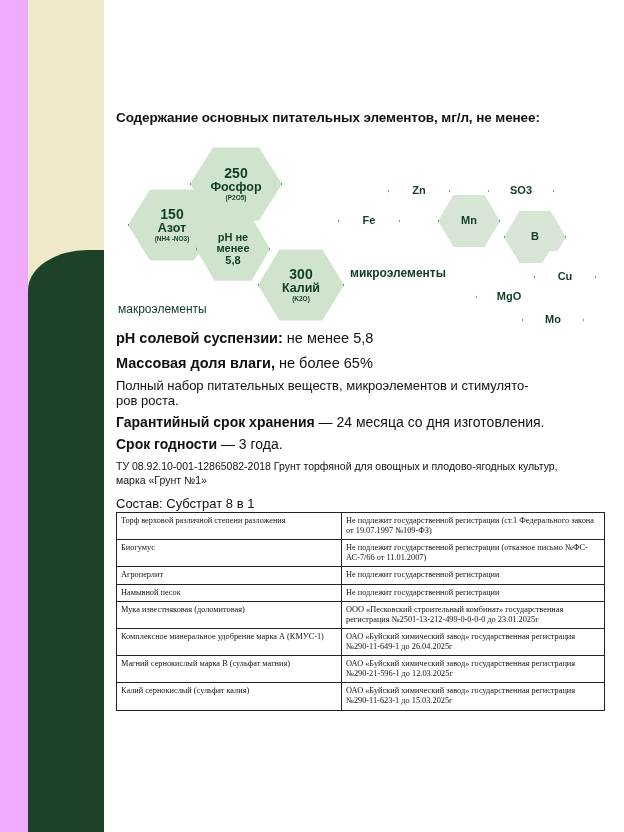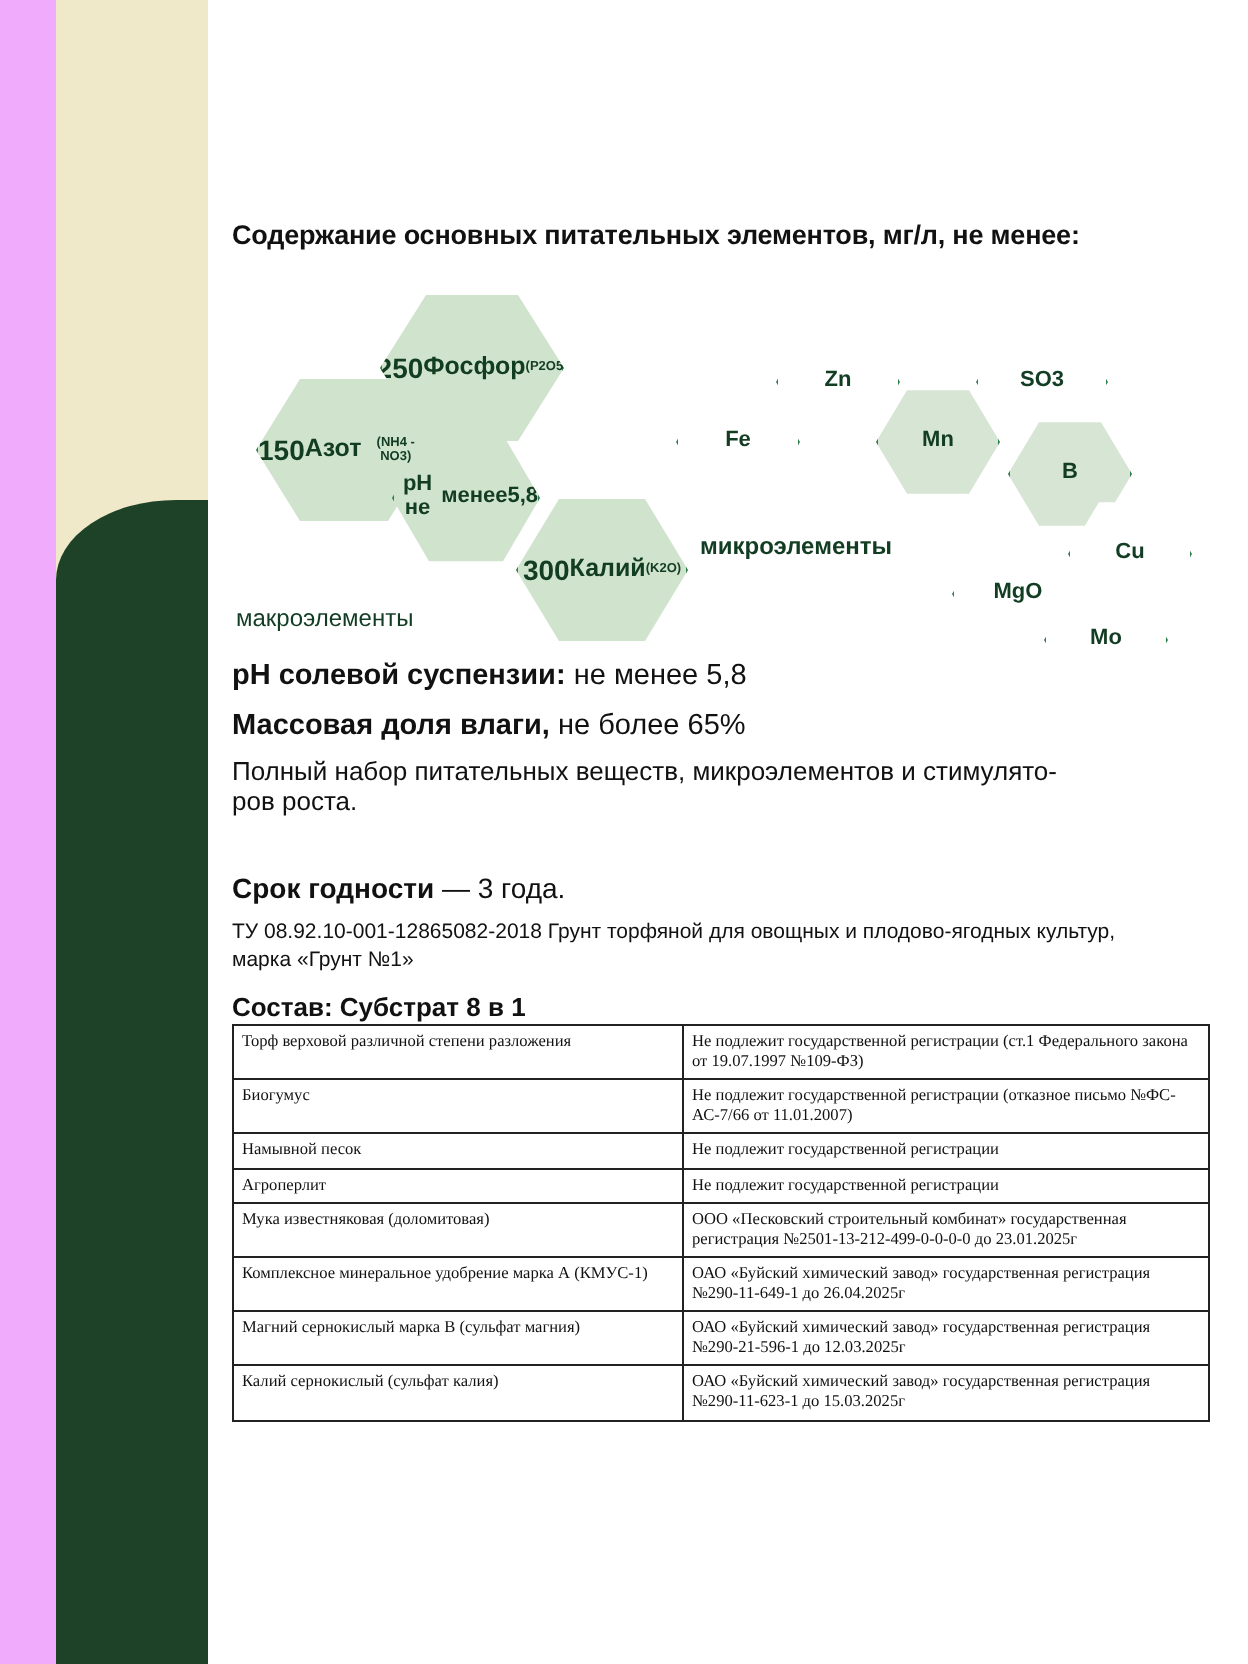--- a/index.html
+++ b/index.html
@@ -62,21 +62,21 @@
     position: absolute;
     left: 104px;
     top: 138px;
     width: 500px;
     height: 205px;
   }
   .hex {
     position: absolute;
     box-sizing: border-box;
     display: flex;
-    flex-direction: row;
+    flex-direction: column;
     align-items: center;
     justify-content: center;
     text-align: center;
     background: #ffffff;
     border: 1.6px solid #2e7d4f;
     clip-path: polygon(25% 2%, 75% 2%, 100% 50%, 75% 98%, 25% 98%, 0% 50%);
     color: #123d23;
     line-height: 1.05;
   }
   .hex .big {
@@ -128,21 +128,21 @@
   .l3 { top: 378px; font-size: 13px; line-height: 1.18; }
   .l4 { top: 414px; font-size: 14px; }
   .l5 { top: 436px; font-size: 14px; }
   .l6 { top: 460px; font-size: 10.5px; line-height: 1.3; }
   .b { font-weight: bold; }
   .sostav {
     position: absolute;
     left: 116px;
     top: 496px;
     font-size: 13px;
-    font-weight: bold;
+    font-weight: normal;
     color: #111;
   }
 
   
   table.composition {
     position: absolute;
     left: 116px;
     top: 512px;
     width: 470px;
     border-collapse: collapse;
@@ -234,20 +234,23 @@
 
   <div class="txt l2">
     <span class="b">Массовая доля влаги,</span><span> не более 65%</span>
   </div>
 
   <div class="txt l3">
     <span>Полный набор питательных веществ, микроэлементов и стимулято-</span><br>
     <span>ров роста.</span>
   </div>
 
+  <div class="txt l4">
+    <span class="b">Гарантийный срок хранения</span><span> — 24 месяца со дня изготовления.</span>
+  </div>
 
   <div class="txt l5">
     <span class="b">Срок годности</span><span> — 3 года.</span>
   </div>
 
   <div class="txt l6">
     <span>ТУ 08.92.10-001-12865082-2018 Грунт торфяной для овощных и плодово-ягодных культур,</span><br>
     <span>марка «Грунт №1»</span>
   </div>
 
@@ -257,28 +260,28 @@
     <tbody>
       <tr>
         <td class="c1">Торф верховой различной степени разложения</td>
         <td class="c2">Не подлежит государственной регистрации (ст.1 Федерального закона от 19.07.1997 №109-ФЗ)</td>
       </tr>
       <tr>
         <td class="c1">Биогумус</td>
         <td class="c2">Не подлежит государственной регистрации (отказное письмо №ФС-АС-7/66 от 11.01.2007)</td>
       </tr>
       <tr>
+        <td class="c1">Агроперлит</td>
+        <td class="c2">Не подлежит государственной регистрации</td>
+      </tr>
+      <tr>
         <td class="c1">Намывной песок</td>
         <td class="c2">Не подлежит государственной регистрации</td>
       </tr>
       <tr>
-        <td class="c1">Агроперлит</td>
-        <td class="c2">Не подлежит государственной регистрации</td>
-      </tr>
-      <tr>
         <td class="c1">Мука известняковая (доломитовая)</td>
         <td class="c2">ООО «Песковский строительный комбинат» государственная регистрация №2501-13-212-499-0-0-0-0 до 23.01.2025г</td>
       </tr>
       <tr>
         <td class="c1">Комплексное минеральное удобрение марка А (КМУС-1)</td>
         <td class="c2">ОАО «Буйский химический завод» государственная регистрация №290-11-649-1 до 26.04.2025г</td>
       </tr>
       <tr>
         <td class="c1">Магний сернокислый марка В (сульфат магния)</td>
         <td class="c2">ОАО «Буйский химический завод» государственная регистрация №290-21-596-1 до 12.03.2025г</td>

